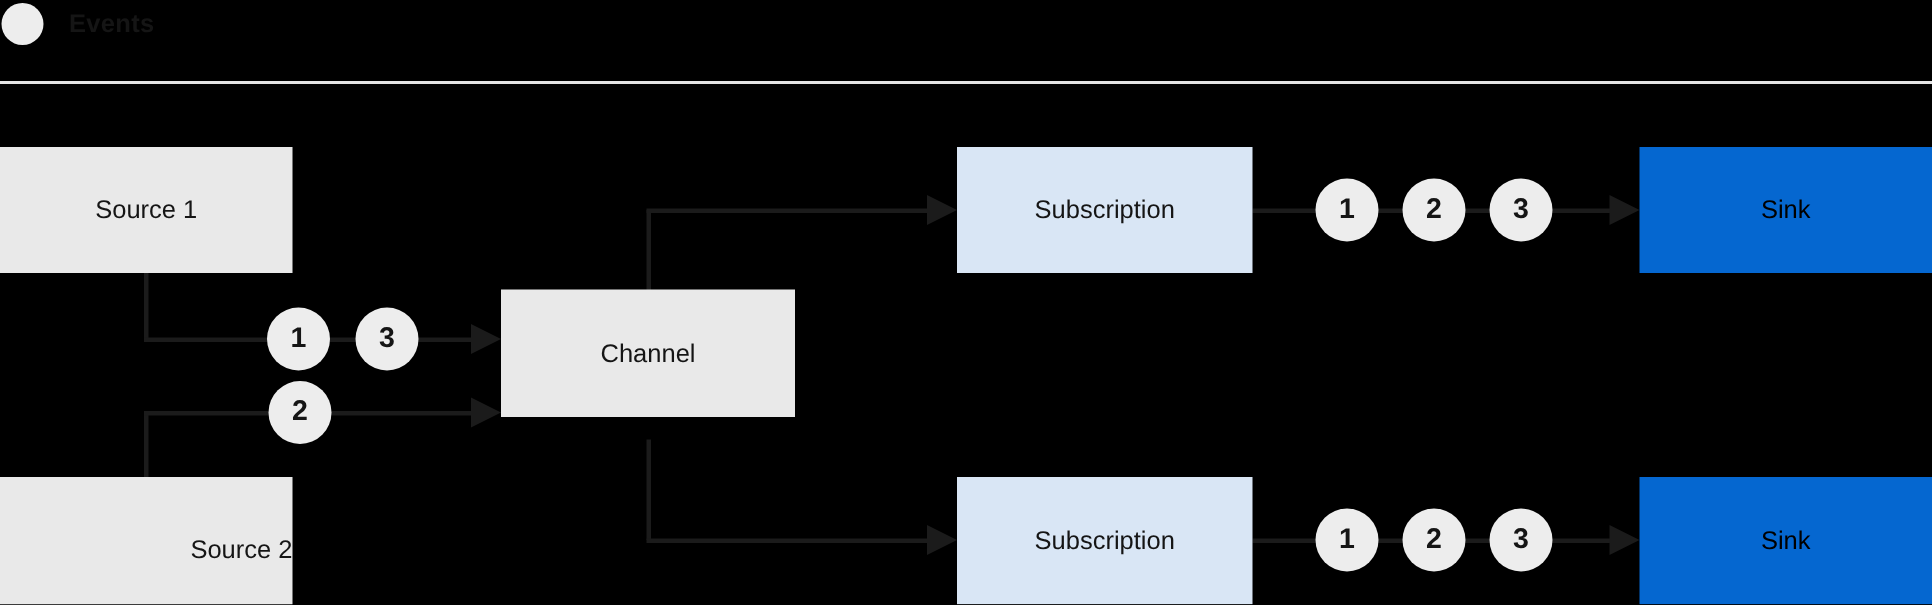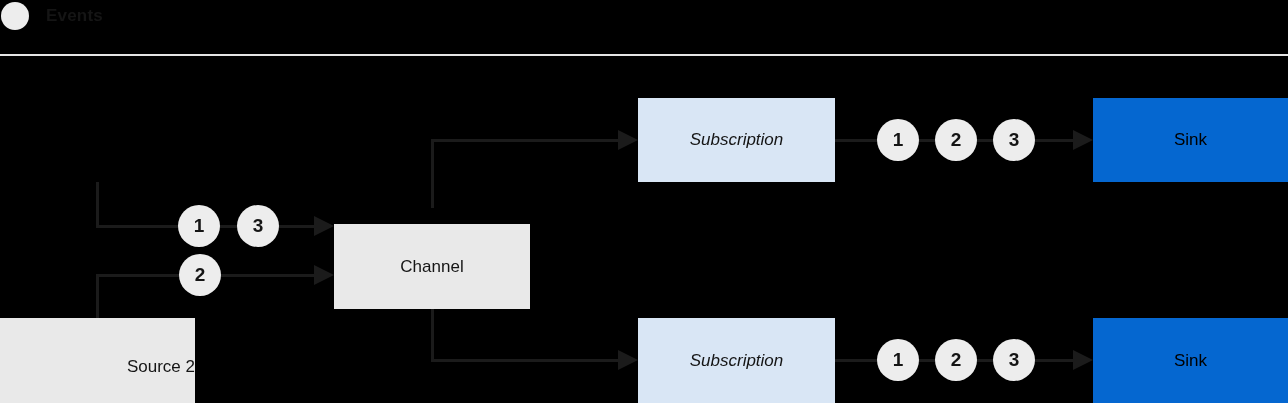--- a/index.html
+++ b/index.html
@@ -21,26 +21,26 @@
   .legend{position:absolute;left:1px;top:2px;display:flex;align-items:center;gap:17px;}
   .legend-circle{width:28px;height:28px;border-radius:50%;background:var(--circle-gray);}
   .legend-label{font-size:17px;font-weight:bold;color:var(--text-dark);letter-spacing:.2px;}
 
   .separator{position:absolute;left:0;top:54px;width:1288px;height:2px;background:var(--separator);}
 
   
   .node{position:absolute;display:flex;align-items:center;justify-content:center;
         font-size:17px;font-weight:500;color:var(--text-dark);}
   .node.gray{background:var(--box-gray);}
-  .node.lightblue{background:var(--light-blue);font-style:italic;}
+  .node.lightblue{background:var(--light-blue);}
   .node.blue{background:var(--sink-blue);color:#000000;}
 
   .n-source1{left:0;top:98px;width:195px;height:84px;}
   .n-source2{left:0;top:318px;width:195px;height:98px;justify-content:flex-end;}
-  .n-channel{left:334px;top:224px;width:196px;height:85px;}
+  .n-channel{left:334px;top:193px;width:196px;height:85px;}
   .n-sub-top{left:638px;top:98px;width:197px;height:84px;}
   .n-sub-bottom{left:638px;top:318px;width:197px;height:85px;}
   .n-sink-top{left:1093px;top:98px;width:195px;height:84px;}
   .n-sink-bottom{left:1093px;top:318px;width:195px;height:85px;}
 
   
   .line{position:absolute;background:var(--line);}
   .lv{width:3px;}
   .lh{height:3px;}
   .v1{left:96px;top:182px;height:45px;}
@@ -102,20 +102,23 @@
   <div class="line lh h5"></div>
   <div class="line lh h6"></div>
 
   <div class="arrow a1"></div>
   <div class="arrow a2"></div>
   <div class="arrow a3"></div>
   <div class="arrow a4"></div>
   <div class="arrow a5"></div>
   <div class="arrow a6"></div>
 
+  <div class="node gray n-source1">
+    <span>Source 1</span>
+  </div>
   <div class="node gray n-source2">
     <span>Source 2</span>
   </div>
   <div class="node gray n-channel">
     <span>Channel</span>
   </div>
   <div class="node lightblue n-sub-top">
     <span>Subscription</span>
   </div>
   <div class="node lightblue n-sub-bottom">

